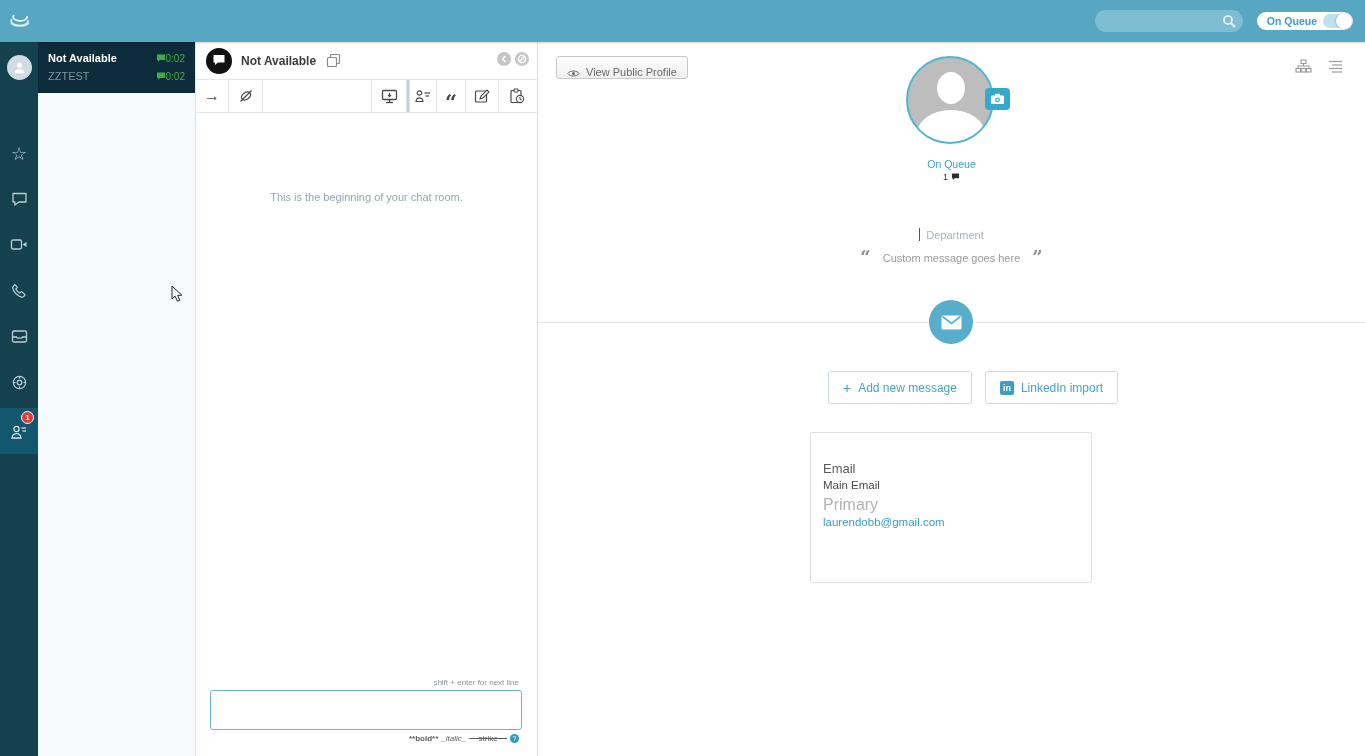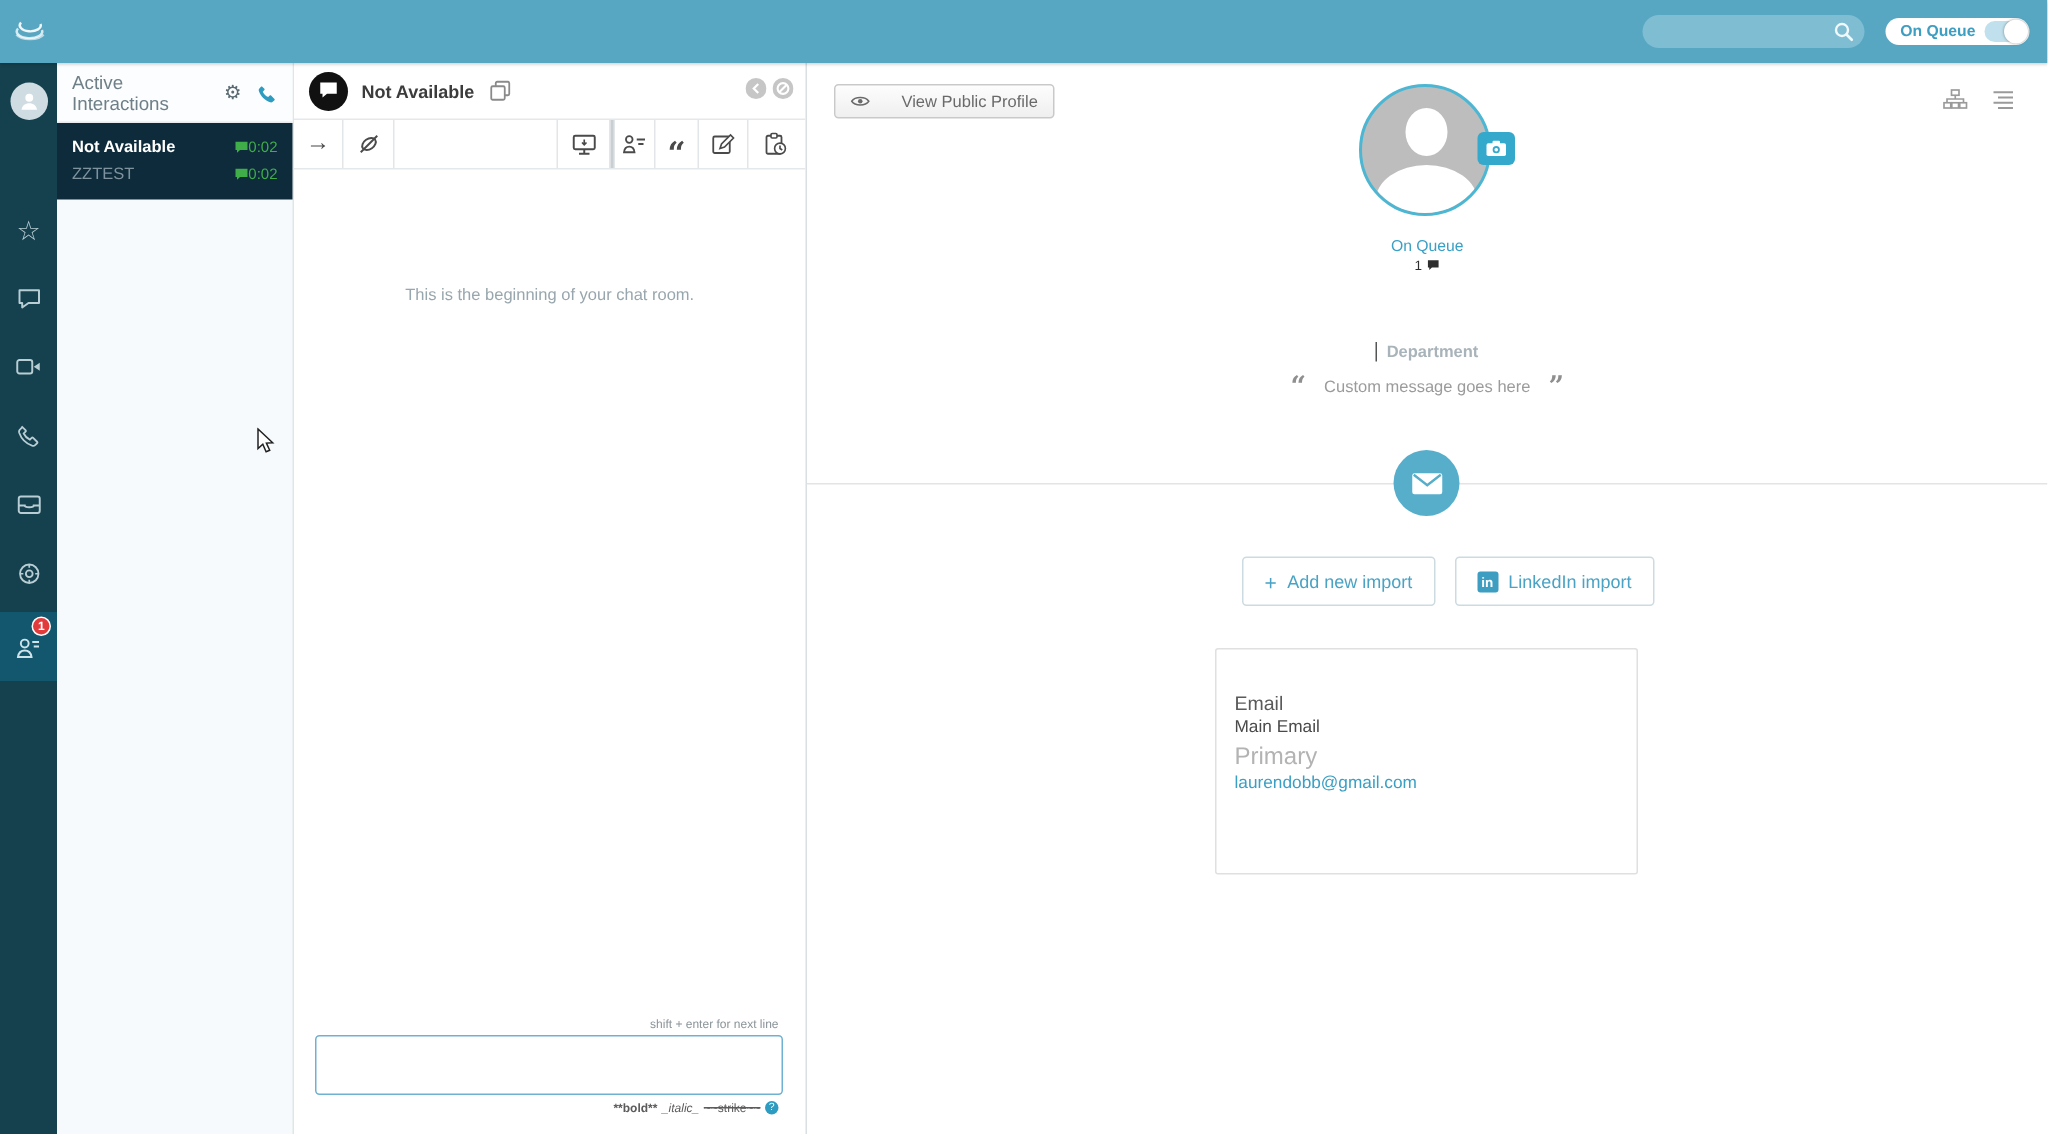--- a/index.html
+++ b/index.html
@@ -81,39 +81,39 @@
   .format-hint { position:absolute; right:18px; top:48px; font-size:8px; color:#5c5c5c;
     display:flex; align-items:flex-end; gap:3px; }
   .fh-bold { font-weight:bold; }
   .fh-italic { font-style:italic; }
   .fh-strike { text-decoration:line-through; }
   .fh-help { width:9px; height:9px; border-radius:50%; background:#2e9bc0; color:#fff;
     font-size:7px; display:flex; align-items:center; justify-content:center; cursor:pointer; }
 
   
   .profilearea { position:absolute; left:538px; top:42px; width:827px; height:714px; background:#fff; }
-  .vpp-btn { position:absolute; left:18px; top:14px; height:23px; display:flex; align-items:center;
-    gap:21px; background:linear-gradient(#fdfdfd,#efefef); border:1px solid #c9c9c9; border-radius:3px;
+  .vpp-btn { position:absolute; left:18px; top:14px; height:23px; display:flex; align-items:flex-end;
+    gap:6px; background:linear-gradient(#fdfdfd,#efefef); border:1px solid #c9c9c9; border-radius:3px;
     padding:0 10px; font-size:11px; color:#6a6a6a; cursor:pointer; }
   .pa-top-icons { position:absolute; right:22px; top:17px; display:flex; gap:16px; color:#9a9a9a; }
   .pa-top-icons svg { cursor:pointer; }
   .big-avatar { position:absolute; left:368px; top:14px; width:88px; height:88px; border-radius:50%;
     background:#bdbdbd; border:2px solid #4db6d2; overflow:hidden; }
   .sil-head { position:absolute; left:29px; top:14px; width:28px; height:32px; border-radius:50%; background:#fff; }
   .sil-body { position:absolute; left:9px; top:52px; width:68px; height:48px; border-radius:50% 50% 0 0; background:#fff; }
   .camera-badge { position:absolute; left:447px; top:46px; width:25px; height:22px; border-radius:4px;
     background:#35a9cc; display:flex; align-items:center; justify-content:center; cursor:pointer; }
   .pa-status { position:absolute; left:0; top:116px; width:827px; text-align:center;
     color:#3aa0c5; font-size:10.5px; cursor:pointer; }
   .pa-count { position:absolute; left:0; top:130px; width:827px; text-align:center;
     color:#2e2e2e; font-size:9px; display:flex; justify-content:center; align-items:center; gap:3px; }
   .pa-name { position:absolute; left:0; top:142px; width:827px; text-align:center;
     color:#8e8e8e; font-size:27px; letter-spacing:.5px; }
   .pa-dept { position:absolute; left:0; top:186px; width:827px; display:flex;
-    justify-content:center; align-items:center; gap:6px; cursor:text;font-weight:bold; }
+    justify-content:center; align-items:center; gap:6px; cursor:text; }
   .caret-bar { width:1px; height:13px; background:#555; }
   .pa-dept-text { color:#a9b4ba; font-size:11px; }
   .pa-msg { position:absolute; left:0; top:210px; width:827px; display:flex; justify-content:center;
     align-items:center; gap:12px; cursor:text; }
   .quote-glyph { font-family:"DejaVu Serif", serif; font-weight:bold; font-size:18px; color:#8f8f8f; line-height:.6; }
   .pa-msg-text { color:#9b9b9b; font-size:11px; }
   .pa-divider { position:absolute; left:0; top:280px; width:827px; height:1px; background:#e4e4e4; }
   .email-circle { position:absolute; left:391px; top:258px; width:44px; height:44px; border-radius:50%;
     background:#56aecb; display:flex; align-items:center; justify-content:center; cursor:pointer; z-index:2; }
   .section-btns { position:absolute; left:290px; top:329px; display:flex; gap:13px; }
@@ -217,27 +217,20 @@
         <path d="M2 15c.4-2.8 2.2-4.3 4.5-4.3S10.6 12.2 11 15z" fill="none" stroke="#cfe2e9" stroke-width="1.3"></path>
         <line x1="11.5" y1="5" x2="16" y2="5" stroke="#cfe2e9" stroke-width="1.3"></line>
         <line x1="12.5" y1="8" x2="16" y2="8" stroke="#cfe2e9" stroke-width="1.3"></line>
       </svg>
       <span class="badge">1</span>
     </div>
 
   </aside>
 
   <section class="interactions">
-    <div class="interactions-header">
-      <span class="interactions-title">Active Interactions</span>
-      <span class="hdr-gear">⚙</span>
-      <svg width="14" height="14" viewBox="0 0 16 16" style="cursor:pointer;">
-        <path d="M3.4 2.2l2.6 2.6c.3.3.3.7 0 1L4.8 7c.8 1.7 2.4 3.3 4.1 4.1l1.2-1.2c.3-.3.7-.3 1 0l2.6 2.6c.3.3.3.7 0 1l-1.3 1.2c-.5.5-1.3.6-2 .4-4-1.4-7.2-4.6-8.6-8.6-.2-.7-.1-1.5.4-2l1.2-1.3c.3-.3.7-.3 1 0z" fill="#2e9bc0"></path>
-      </svg>
-    </div>
     <div class="int-list-item">
       <div class="int-row">
         <span class="int-name-main">Not Available</span>
         <span class="int-timer">
           <svg width="10" height="9" viewBox="0 0 10 9">
             <path d="M1 .5h8v5.5H4L2 7.8V6H1z" fill="#3fae49"></path>
           </svg>
           <span>0:02</span>
         </span>
       </div>
@@ -402,21 +395,21 @@
     <div class="email-circle">
       <svg width="21" height="15" viewBox="0 0 21 15">
         <rect x="0.5" y="0.5" width="20" height="14" rx="1.5" fill="#fff"></rect>
         <path d="M1.5 1.5 L10.5 8.5 L19.5 1.5" fill="none" stroke="#56aecb" stroke-width="1.6"></path>
       </svg>
     </div>
 
     <div class="section-btns">
       <button class="outline-btn">
         <span class="plus-glyph">+</span>
-        <span>Add new import</span>
+        <span>Add new message</span>
       </button>
       <button class="outline-btn">
         <span class="li-glyph">in</span>
         <span>LinkedIn import</span>
       </button>
     </div>
 
     <div class="contact-card">
       <div class="cc-type">Email</div>
       <div class="cc-label">Main Email</div>

